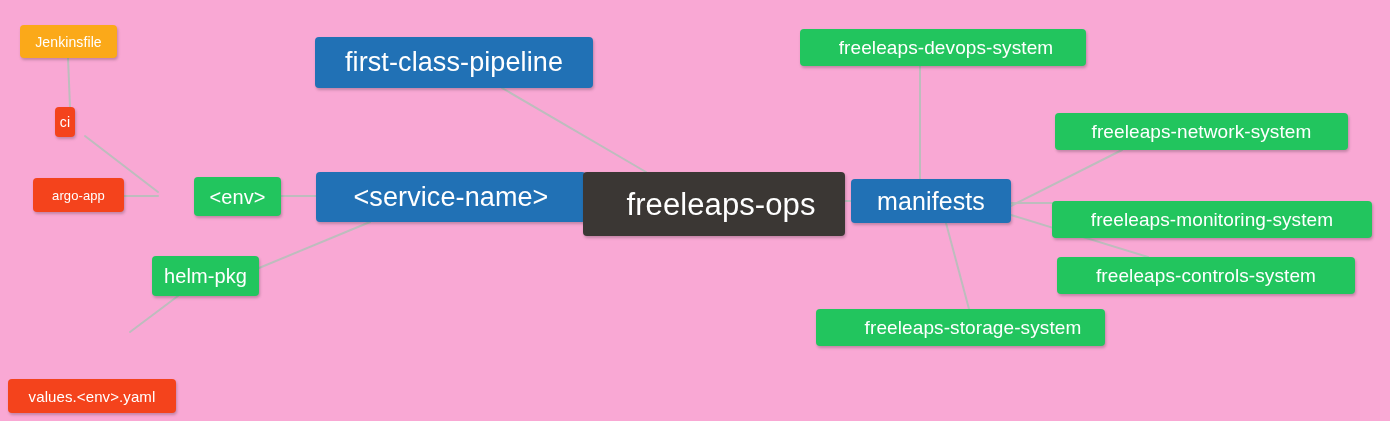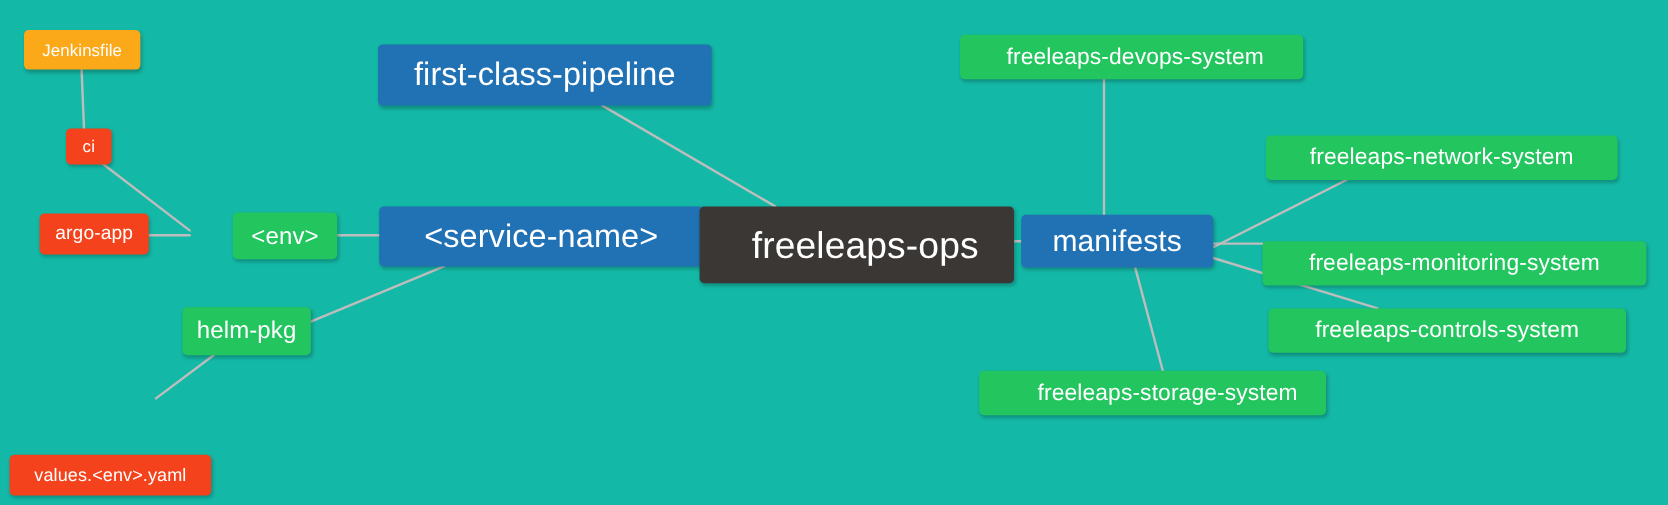--- a/index.html
+++ b/index.html
@@ -9,21 +9,21 @@
     background: #ffffff;
   }
   body {
     font-family: "Liberation Sans", sans-serif;
     -webkit-font-smoothing: antialiased;
   }
   #canvas {
     position: relative;
     width: 1390px;
     height: 421px;
-    background: #14b8a6;
+    background: #f9a8d4;
     overflow: hidden;
   }
   #edges {
     position: absolute;
     left: 0;
     top: 0;
     width: 1390px;
     height: 421px;
     pointer-events: none;
   }
@@ -63,22 +63,22 @@
       <line x1="502" y1="88" x2="646" y2="172" stroke="#bdbdbd" stroke-width="2" stroke-linecap="round"></line>
       <line x1="845" y1="201" x2="851" y2="201" stroke="#bdbdbd" stroke-width="2" stroke-linecap="round"></line>
       <line x1="920" y1="179" x2="920" y2="66" stroke="#bdbdbd" stroke-width="2" stroke-linecap="round"></line>
       <line x1="1011" y1="206" x2="1122" y2="150" stroke="#bdbdbd" stroke-width="2" stroke-linecap="round"></line>
       <line x1="1011" y1="203" x2="1052" y2="203" stroke="#bdbdbd" stroke-width="2" stroke-linecap="round"></line>
       <line x1="1011" y1="215" x2="1148" y2="257" stroke="#bdbdbd" stroke-width="2" stroke-linecap="round"></line>
       <line x1="946" y1="223" x2="969" y2="309" stroke="#bdbdbd" stroke-width="2" stroke-linecap="round"></line>
     </svg>
   <div id="node-layer">
       <div class="node orange" style="left: 20px; top: 25px; width: 97px; height: 33px; font-size: 14px;">Jenkinsfile</div>
-      <div class="node red" style="left: 55px; top: 107px; width: 38px; height: 30px; font-size: 14px;">ci</div>
-      <div class="node red" style="left: 33px; top: 178px; width: 91px; height: 34px; font-size: 16px;">argo-app</div>
+      <div class="node red" style="left: 55px; top: 107px; width: 20px; height: 30px; font-size: 14px;">ci</div>
+      <div class="node red" style="left: 33px; top: 178px; width: 91px; height: 34px; font-size: 13px;">argo-app</div>
       <div class="node green" style="left: 158px; top: 177px; width: 87px; height: 39px; font-size: 20px; margin-left: 36px;">&lt;env&gt;</div>
       <div class="node green" style="left: 152px; top: 256px; width: 107px; height: 40px; font-size: 20px;">helm-pkg</div>
       <div class="node red" style="left: 8px; top: 332px; width: 168px; height: 34px; font-size: 15px; margin-top: 47px;">values.&lt;env&gt;.yaml</div>
       <div class="node blue" style="left: 315px; top: 37px; width: 278px; height: 51px; font-size: 27px;">first-class-pipeline</div>
       <div class="node blue" style="left: 316px; top: 172px; width: 270px; height: 50px; font-size: 27px;">&lt;service-name&gt;</div>
       <div class="node root" style="left: 583px; top: 172px; width: 262px; height: 64px; font-size: 31px; padding-left: 24px;">freeleaps-ops</div>
       <div class="node blue" style="left: 851px; top: 179px; width: 160px; height: 44px; font-size: 25px;">manifests</div>
       <div class="node green" style="left: 800px; top: 29px; width: 286px; height: 37px; font-size: 19px; padding-left: 16px;">freeleaps-devops-system</div>
       <div class="node green" style="left: 1055px; top: 113px; width: 293px; height: 37px; font-size: 19px;">freeleaps-network-system</div>
       <div class="node green" style="left: 1052px; top: 201px; width: 320px; height: 37px; font-size: 19px;">freeleaps-monitoring-system</div>

